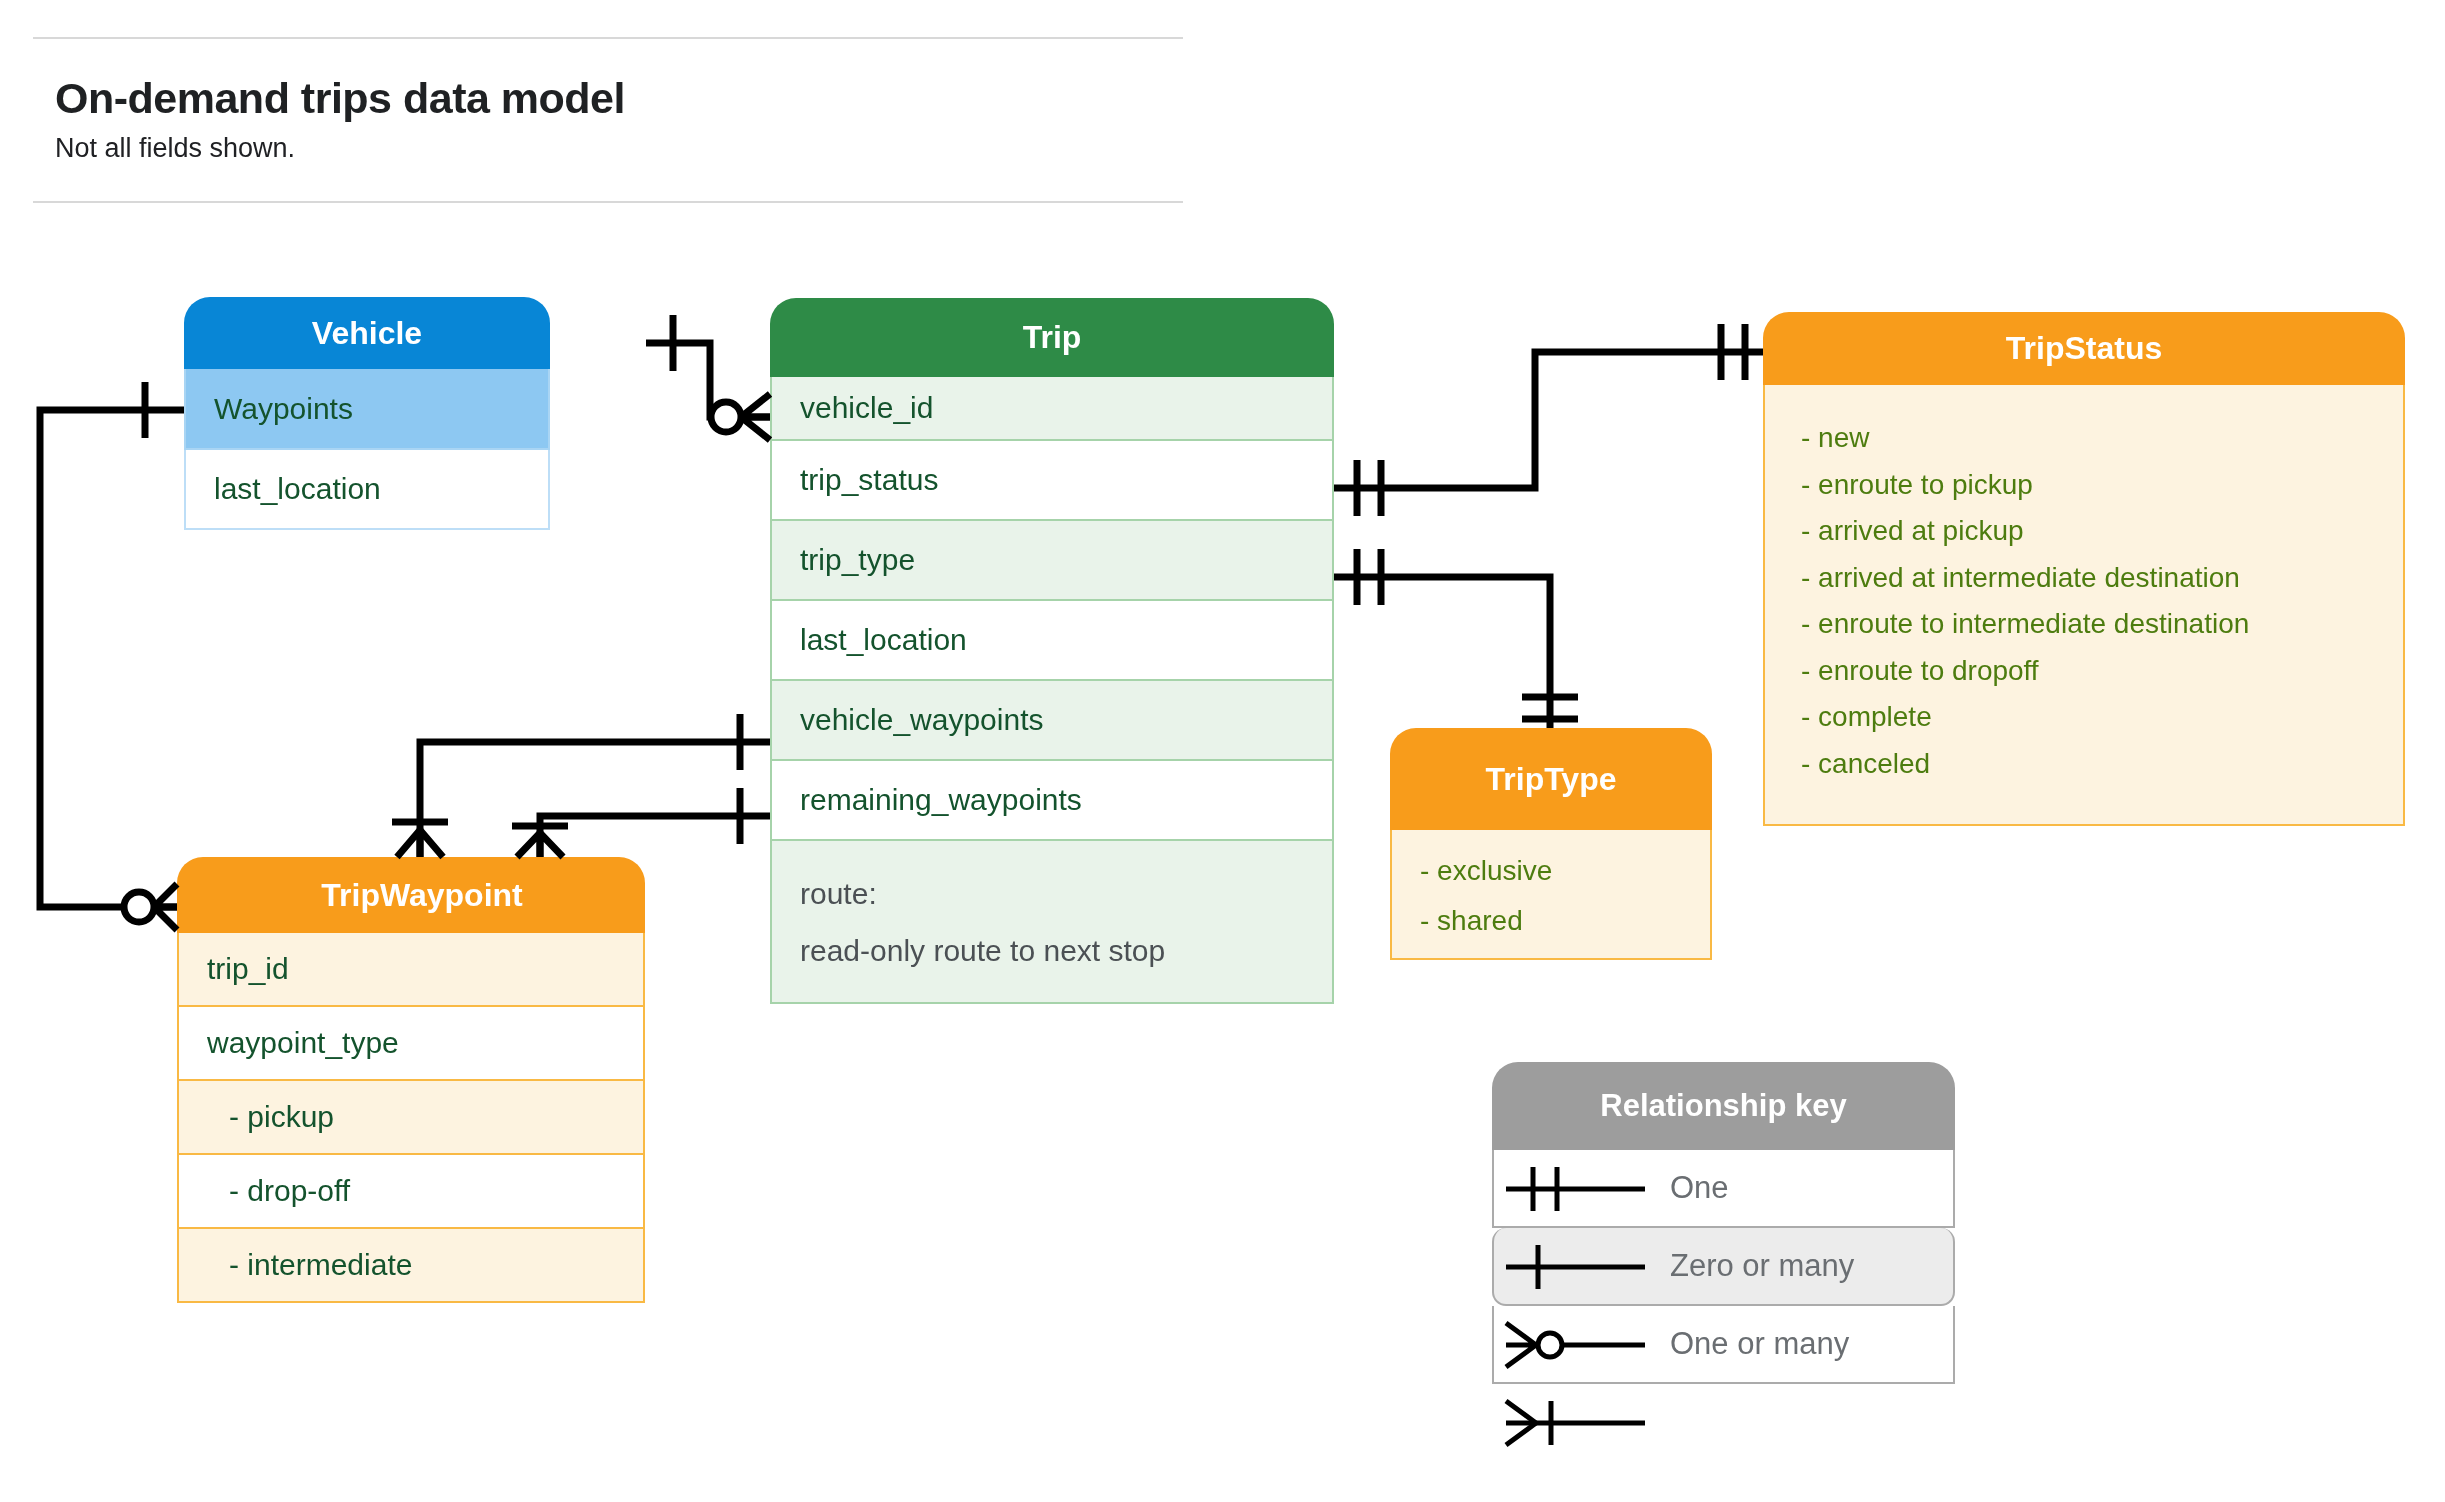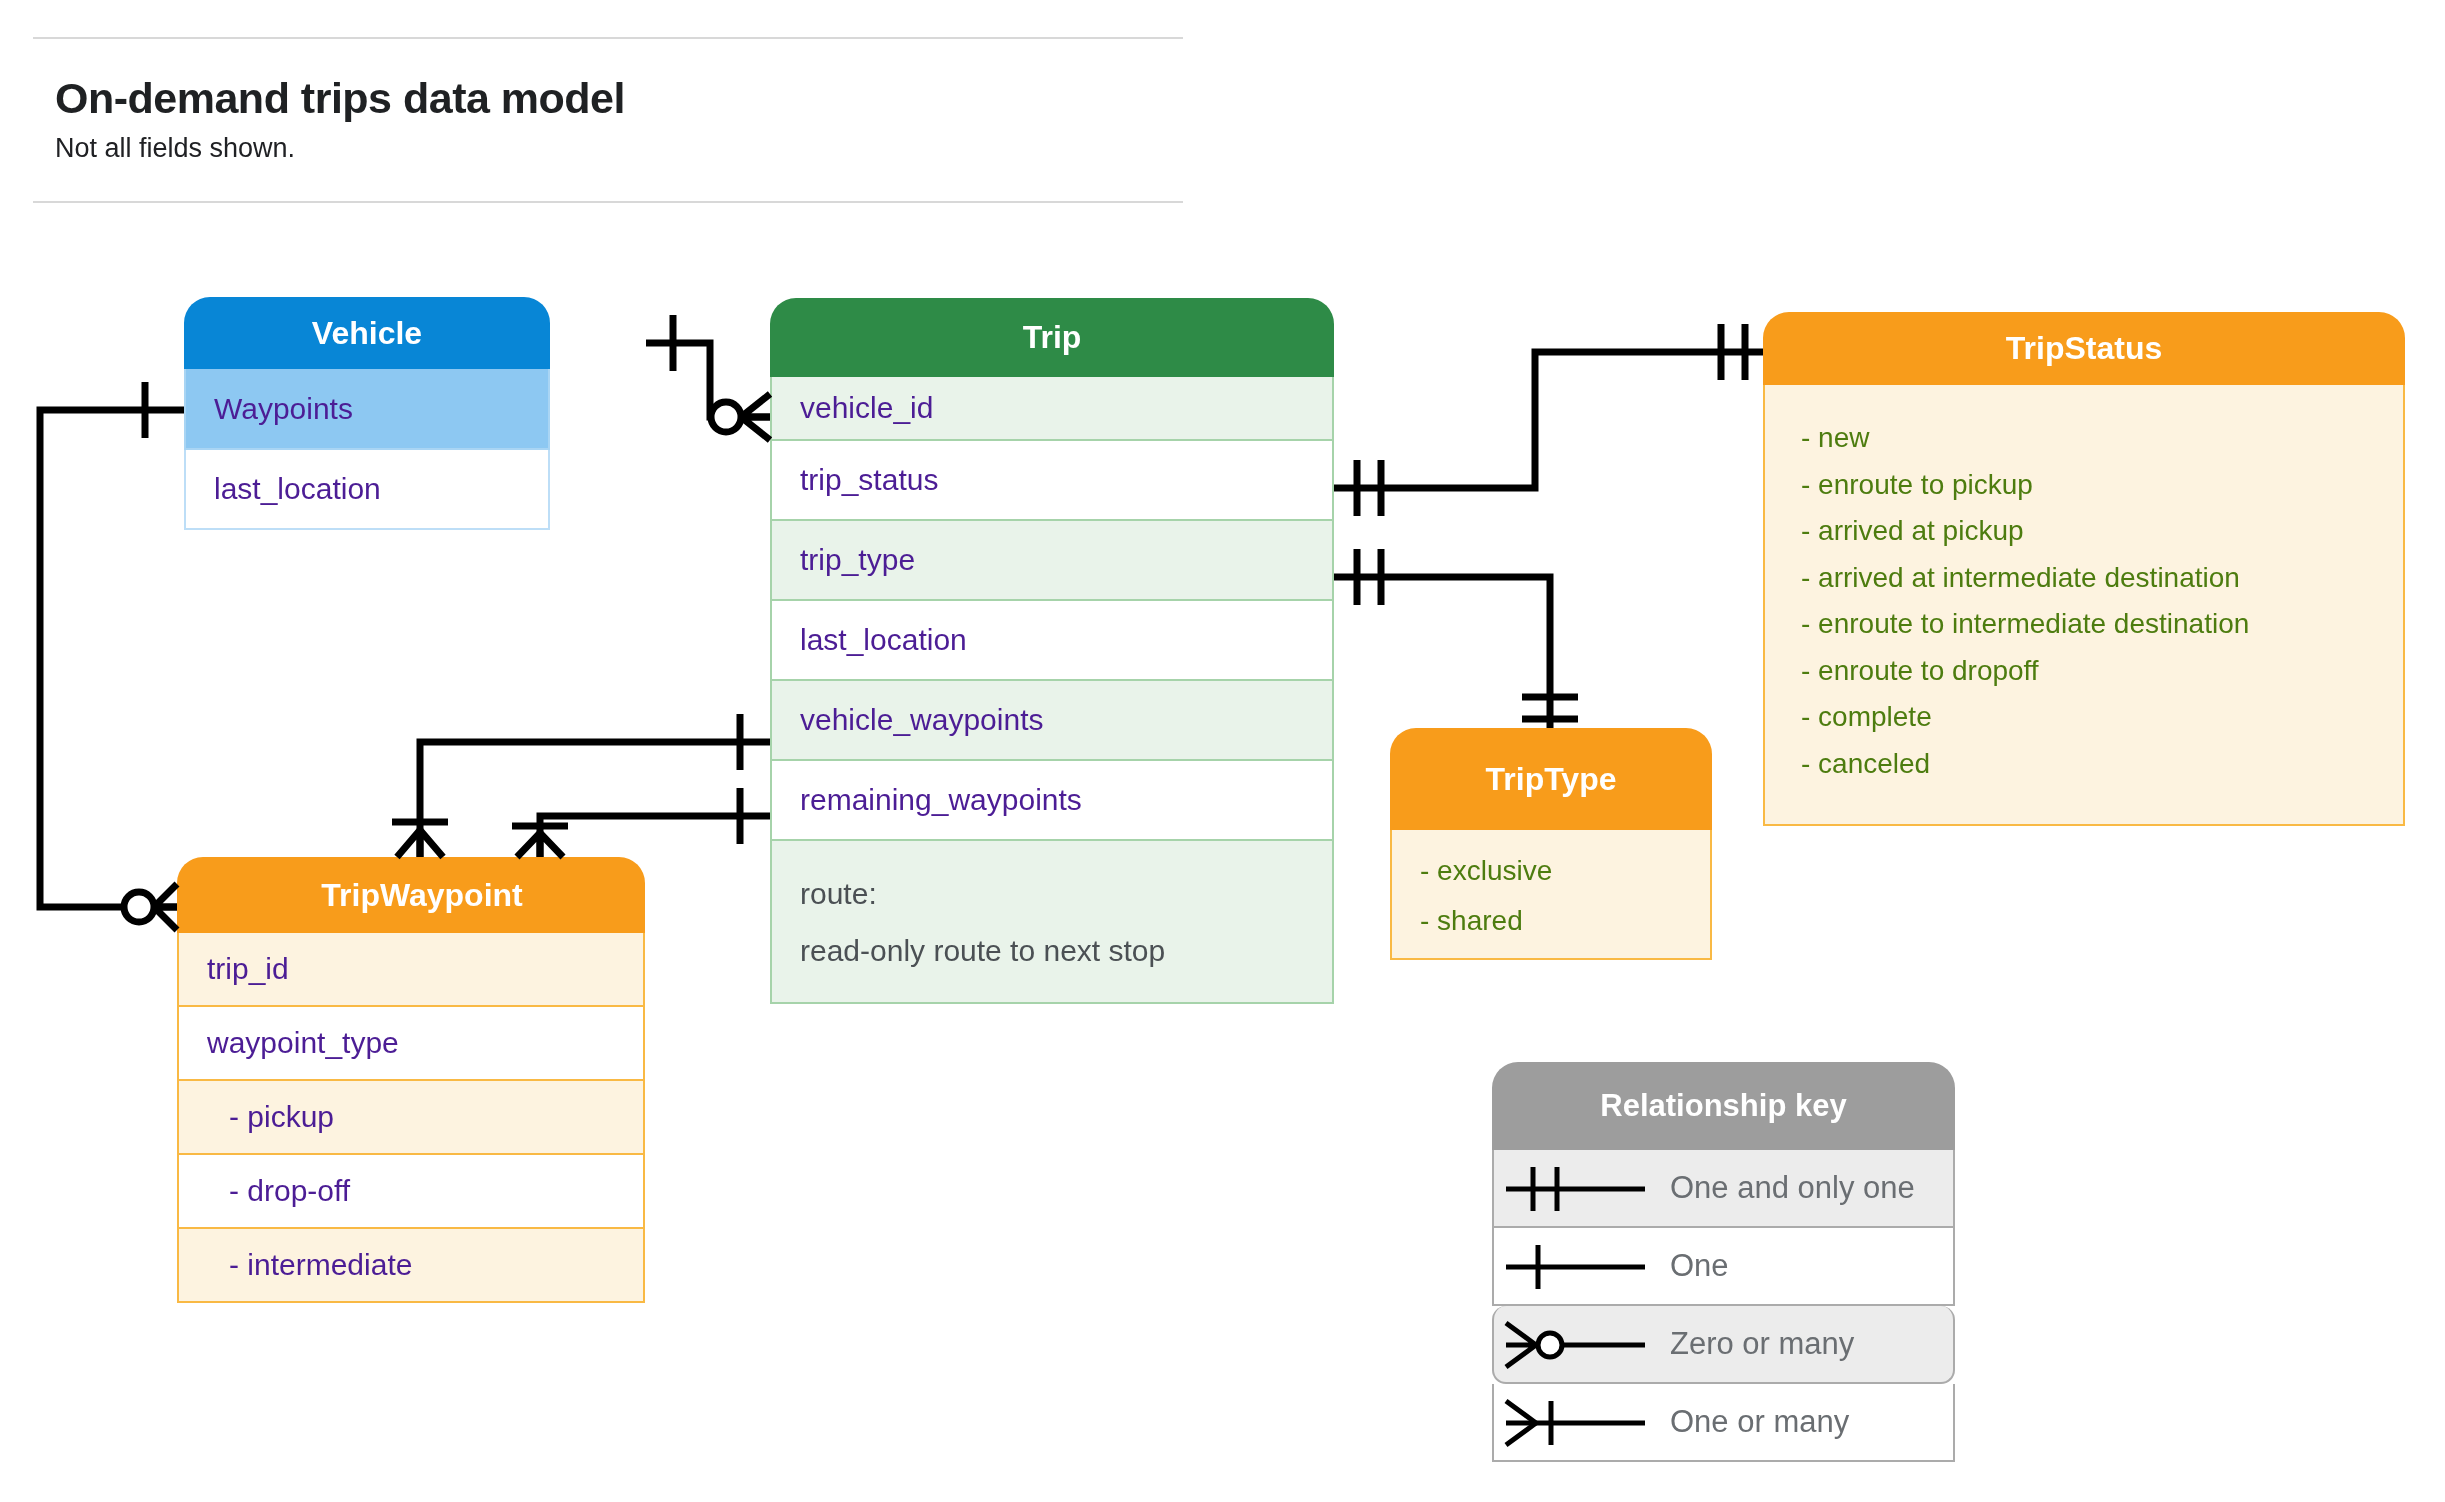--- a/index.html
+++ b/index.html
@@ -14,21 +14,21 @@
   }
   .subtitle { position:absolute; left:55px; top:133px; font-size:27px; color:#202124; }
 
   .table { position:absolute; box-sizing:border-box; }
   .thead {
     display:flex; align-items:center; justify-content:center;
     color:#ffffff; font-weight:700; font-size:32px;
     border-radius:26px 26px 0 0; box-sizing:border-box;
   }
   .trow {
-    display:flex; align-items:center; font-size:30px; color:#4c1d95;
+    display:flex; align-items:center; font-size:30px; color:#14532d;
     padding-left:28px; box-sizing:border-box; background:#ffffff;
   }
   .trow.indent { padding-left:50px; }
 
   
   .blue  .thead { background:#0886d6; }
   .blue  .trow  { border:2px solid #bddef7; border-top:none; }
   .blue  .trow.alt { background:#8dc8f2; border-color:#a9d5f4; }
 
   
@@ -156,23 +156,20 @@
     </div>
     <div class="trow alt indent" style="height:74px;">
       <span>- intermediate</span>
     </div>
   </div>
 
   <div class="table grayT" style="left:1492px; top:1062px; width:463px;">
     <div class="thead" style="height:88px;">
       <span>Relationship key</span>
     </div>
-    <div class="trow alt" style="height:78px;">
-      <span>One and only one</span>
-    </div>
     <div class="trow" style="height:78px;">
       <span>One</span>
     </div>
     <div class="trow alt" style="height:78px;border-radius:14px;">
       <span>Zero or many</span>
     </div>
     <div class="trow" style="height:78px;">
       <span>One or many</span>
     </div>
   </div>

